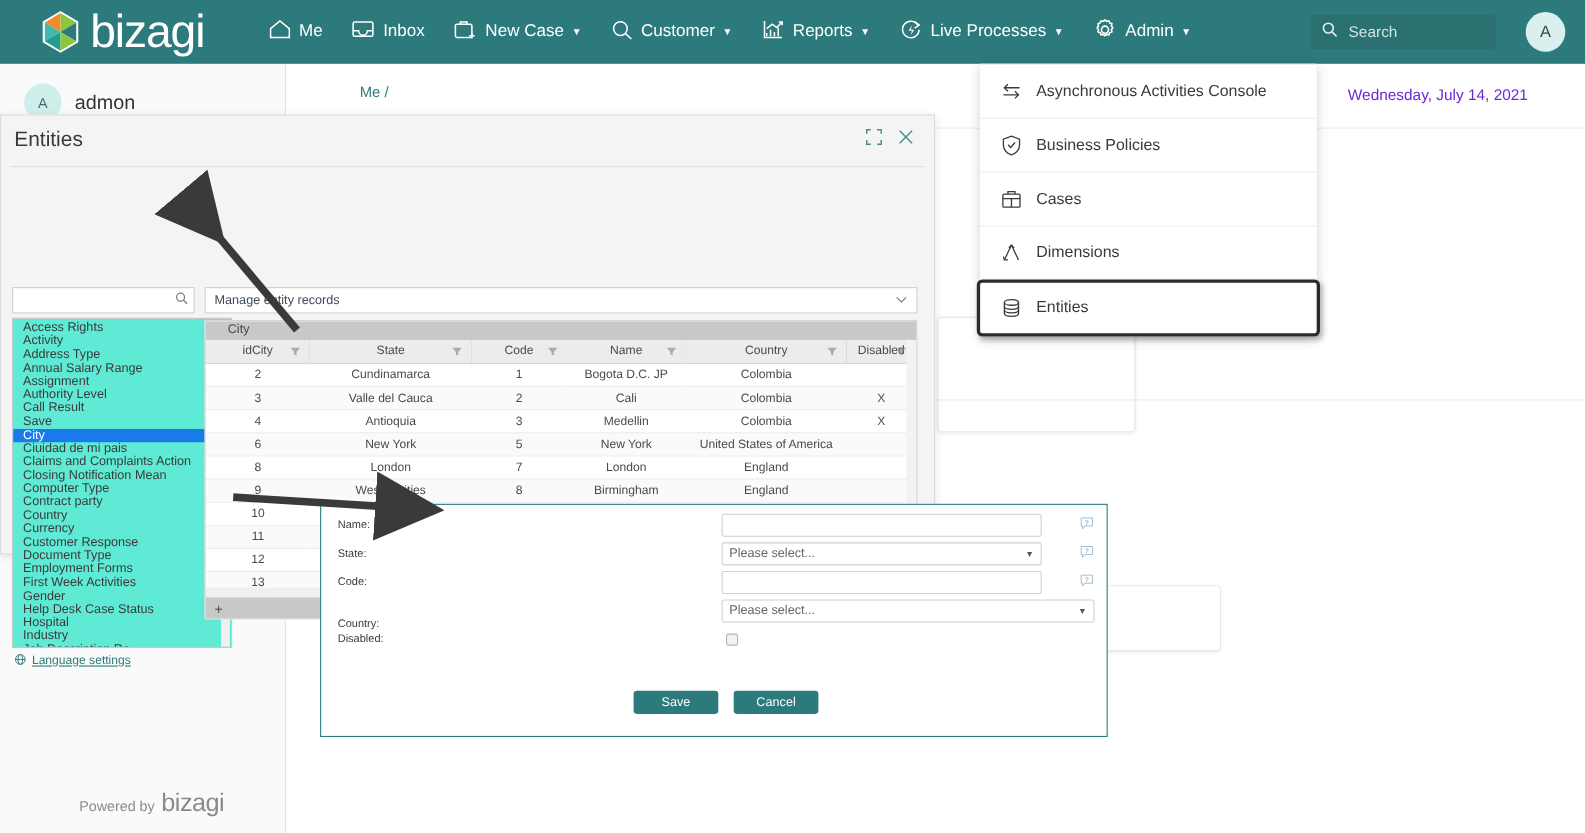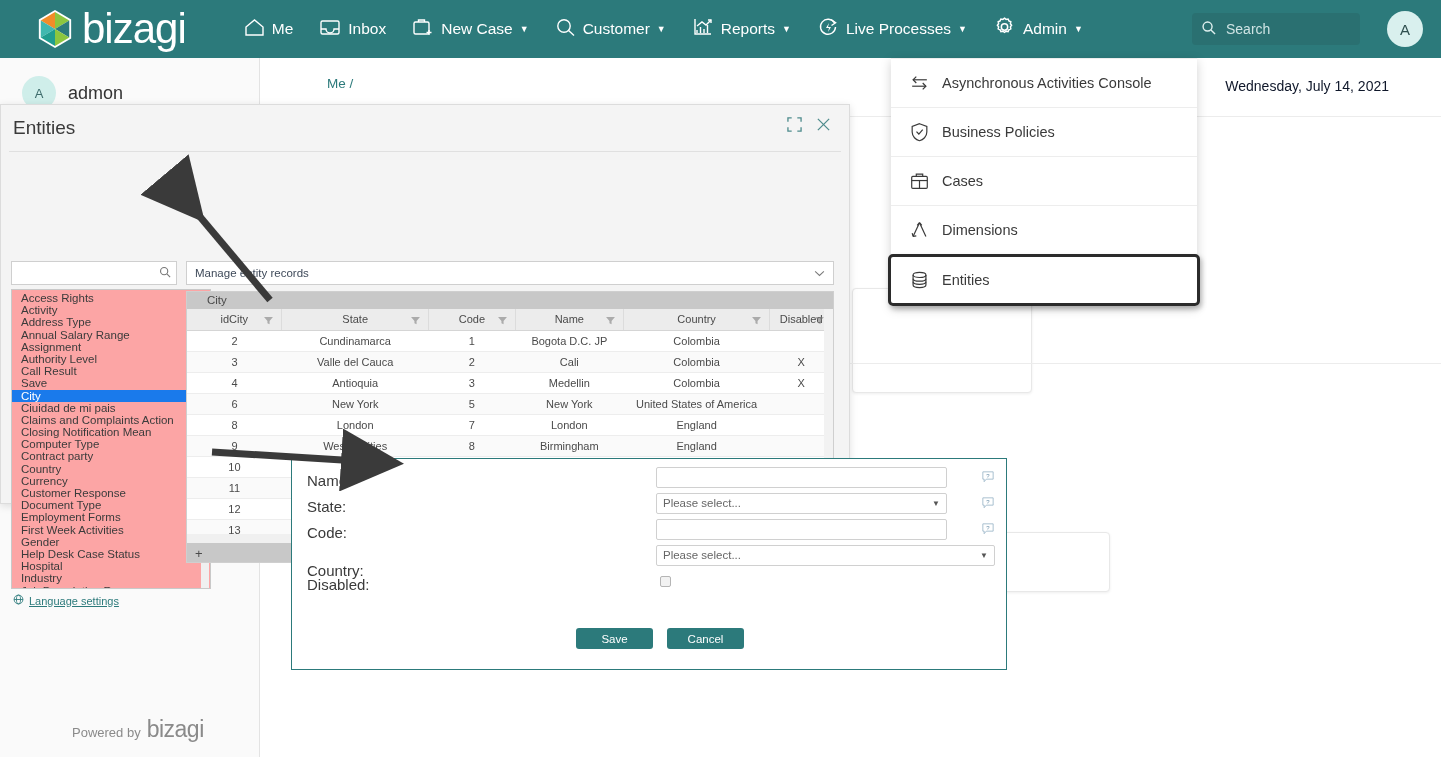--- a/index.html
+++ b/index.html
@@ -49,21 +49,21 @@
      display:flex;align-items:center;justify-content:center;color:#3d6b6b;font-size:13px;}
   .user-name { margin-left:12px; font-size:18px; color:#333; }
   .powered {
     position:absolute; left:72px; bottom:14px; display:flex; align-items:baseline;
     color:#8a8a8a; font-size:13px;
   }
   .powered b { font-size:23px; color:#8a8a8a; font-weight:400; margin-left:6px; letter-spacing:-0.5px;}
 
   .content { position:absolute; left:260px; top:58px; right:0; bottom:0; background:#fff; }
   .breadcrumb { position:absolute; left:48px; top:18px; font-size:13.5px; color:#2c7a7b;margin-left:19px; }
-  .datestamp { position:absolute; right:52px; top:20px; font-size:14px; color:#0f172a; }
+  .datestamp { position:absolute; right:52px; top:20px; font-size:14px; color:#6d28d9; }
   .content-sep { position:absolute; left:0; right:0; top:58px; height:1px; background:#ececec; }
 
   .bg-card {
     position:absolute; background:#fff; border:1px solid #e8e8e8; border-radius:4px;
     box-shadow:0 1px 3px rgba(0,0,0,.07);
   }
   .bg-line { position:absolute; height:1px; background:#ececec; }
 
   
   .dropdown {
@@ -92,21 +92,21 @@
   .modal-hr { position:absolute; left:8px; right:8px; top:46px; height:1px; background:#e0e0e0; }
 
   .search-field {
     position:absolute; left:10px; top:156px; width:166px; height:24px;
     background:#fff; border:1px solid #cfcfcf; display:flex; align-items:center;
   }
   .search-field input { border:none;outline:none;font-size:12px;width:138px;margin-left:5px;font-family:inherit;}
 
   .entity-list {
     position:absolute; left:10px; top:184px; width:200px; height:300px;
-    background:#fca5a5; border:1px solid #c9c9c9; overflow:hidden;
+    background:#5eead4; border:1px solid #c9c9c9; overflow:hidden;
   }
   .entity-item { font-size:11.5px; color:#3b3b3b; padding:0 0 0 9px; height:12.2px; line-height:12.2px; cursor:pointer; white-space:nowrap;}
   .entity-item.sel { background:#1a7aeb; color:#fff; }
   .list-scroll {
     position:absolute; right:1px; top:1px; width:8px; height:298px; background:#f0f0f0;
   }
   .list-thumb { position:absolute; left:0; top:0; width:8px; height:82px; background:#c3c3c3; }
 
   .lang {
     position:absolute; left:12px; top:489px; font-size:11px; color:#2c7a7b;
@@ -148,21 +148,21 @@
   }
   .grid-hthumb { position:absolute; left:310px; top:0; width:18px; height:9px; background:#9b9b9b; }
   .grid-vscroll { position:absolute; right:0; top:17px; width:9px; bottom:28px; background:#f2f2f2; }
   .grid-vthumb { position:absolute; right:0; top:198px; width:9px; height:58px; background:#c0c0c0; }
 
   
   .formpanel {
     position:absolute; left:291px; top:458px; width:716px; height:212px;
     background:#fff; border:1px solid #2c7a7b; z-index:60;
   }
-  .flabel { position:absolute; left:15px; font-size:15px; color:#3a3a3a; }
+  .flabel { position:absolute; left:15px; font-size:10px; color:#3a3a3a; }
   .finput {
     position:absolute; background:#fff; border:1px solid #d0d0d0; height:21px;
     font-size:11.5px; color:#555; padding:0 6px; line-height:21px; font-family:inherit;
     border-radius:2px;
   }
   .fselect {
     position:absolute; background:#fff; border:1px solid #d0d0d0; height:21px;
     font-size:11.5px; color:#666; padding:0 6px; line-height:21px; border-radius:2px;
     display:flex; align-items:center; justify-content:space-between; cursor:pointer;
   }

